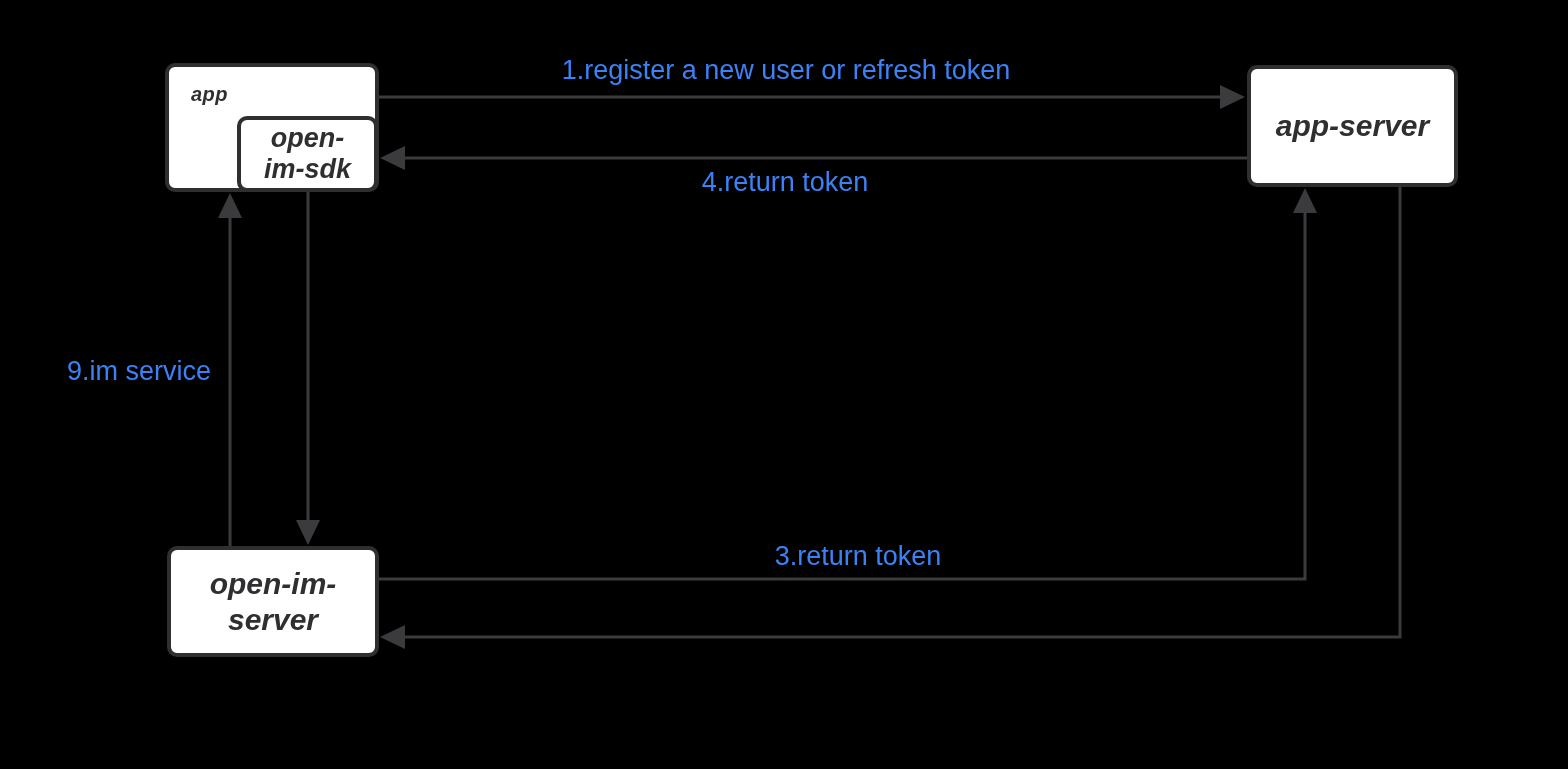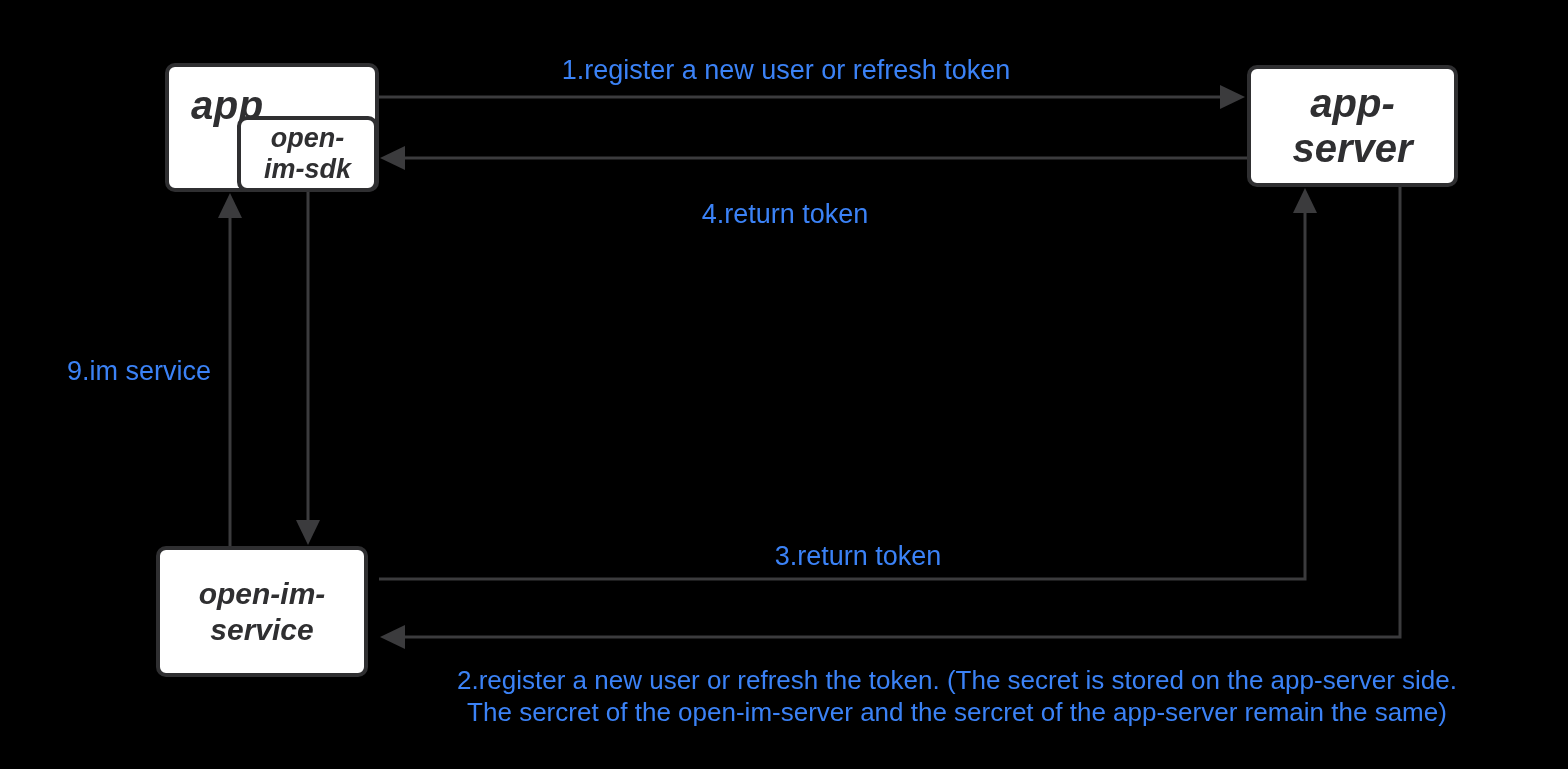--- a/index.html
+++ b/index.html
@@ -39,55 +39,55 @@
     border: 4px solid #2f2f31;
     border-radius: 10px;
     z-index: 2;
     color: #2f2f31;
     font-style: italic;
     font-weight: 700;
   }
   .node-app        { left: 165px;  top: 63px;  width: 214px; height: 129px; }
   .node-sdk        { left: 237px;  top: 116px; width: 141px; height: 76px;  z-index: 3; }
   .node-app-server { left: 1247px; top: 65px;  width: 211px; height: 122px; }
-  .node-im-server  { left: 156px;  top: 546px; width: 212px; height: 131px; }
+  .node-im-server  { left: 167px;  top: 546px; width: 212px; height: 111px; }
 
   .node-label-topleft {
     position: absolute;
     left: 22px;
     top: 16px;
-    font-size: 40px;
+    font-size: 20px;
     letter-spacing: 0.5px;
   }
   .node-center {
     position: absolute;
     inset: 0;
     display: flex;
     flex-direction: column;
     align-items: center;
     justify-content: center;
     text-align: center;
   }
   .node-sdk .node-center { font-size: 27px; line-height: 31px; }
-  .node-app-server .node-center { font-size: 40px; }
+  .node-app-server .node-center { font-size: 30px; }
   .node-im-server .node-center { font-size: 30px; line-height: 36px; }
 
   .edge-label {
     position: absolute;
     z-index: 4;
     transform: translateX(-50%);
     color: #3b82f6;
     font-weight: 400;
     font-size: 27px;
     line-height: 33px;
     text-align: center;
     white-space: nowrap;
   }
   .edge-label-1 { left: 786px; top: 54px; }
-  .edge-label-4 { left: 785px; top: 166px; margin-top: 32px; }
+  .edge-label-4 { left: 785px; top: 166px; }
   .edge-label-5 { left: 417px; top: 323px; }
   .edge-label-6 { left: 139px; top: 355px; }
   .edge-label-3 { left: 827px; top: 540px; margin-left: 31px; }
   .edge-label-2 { left: 957px; top: 664px; font-size: 26px; line-height: 32px; }
   .edge-label .ln { display: block; }
 </style>
 </head>
 <body>
 
 <div class="stage">
@@ -136,31 +136,27 @@
     </span>
   </div>
 
   <div class="node node-app-server">
     <span class="node-center">app-server</span>
   </div>
 
   <div class="node node-im-server">
     <span class="node-center">
       <span class="ln">open-im-</span>
-      <span class="ln">service</span>
+      <span class="ln">server</span>
     </span>
   </div>
 
   <div class="edge-label edge-label-1">1.register a new user or refresh token</div>
 
   <div class="edge-label edge-label-4">4.return token</div>
 
 
   <div class="edge-label edge-label-6">9.im service</div>
 
   <div class="edge-label edge-label-3">3.return token</div>
 
-  <div class="edge-label edge-label-2">
-    <span class="ln">2.register a new user or refresh the token. (The secret is stored on the app-server side.</span>
-    <span class="ln">The sercret of the open-im-server and the sercret of the app-server remain the same)</span>
-  </div>
 
 </div>
 
 </body></html>

